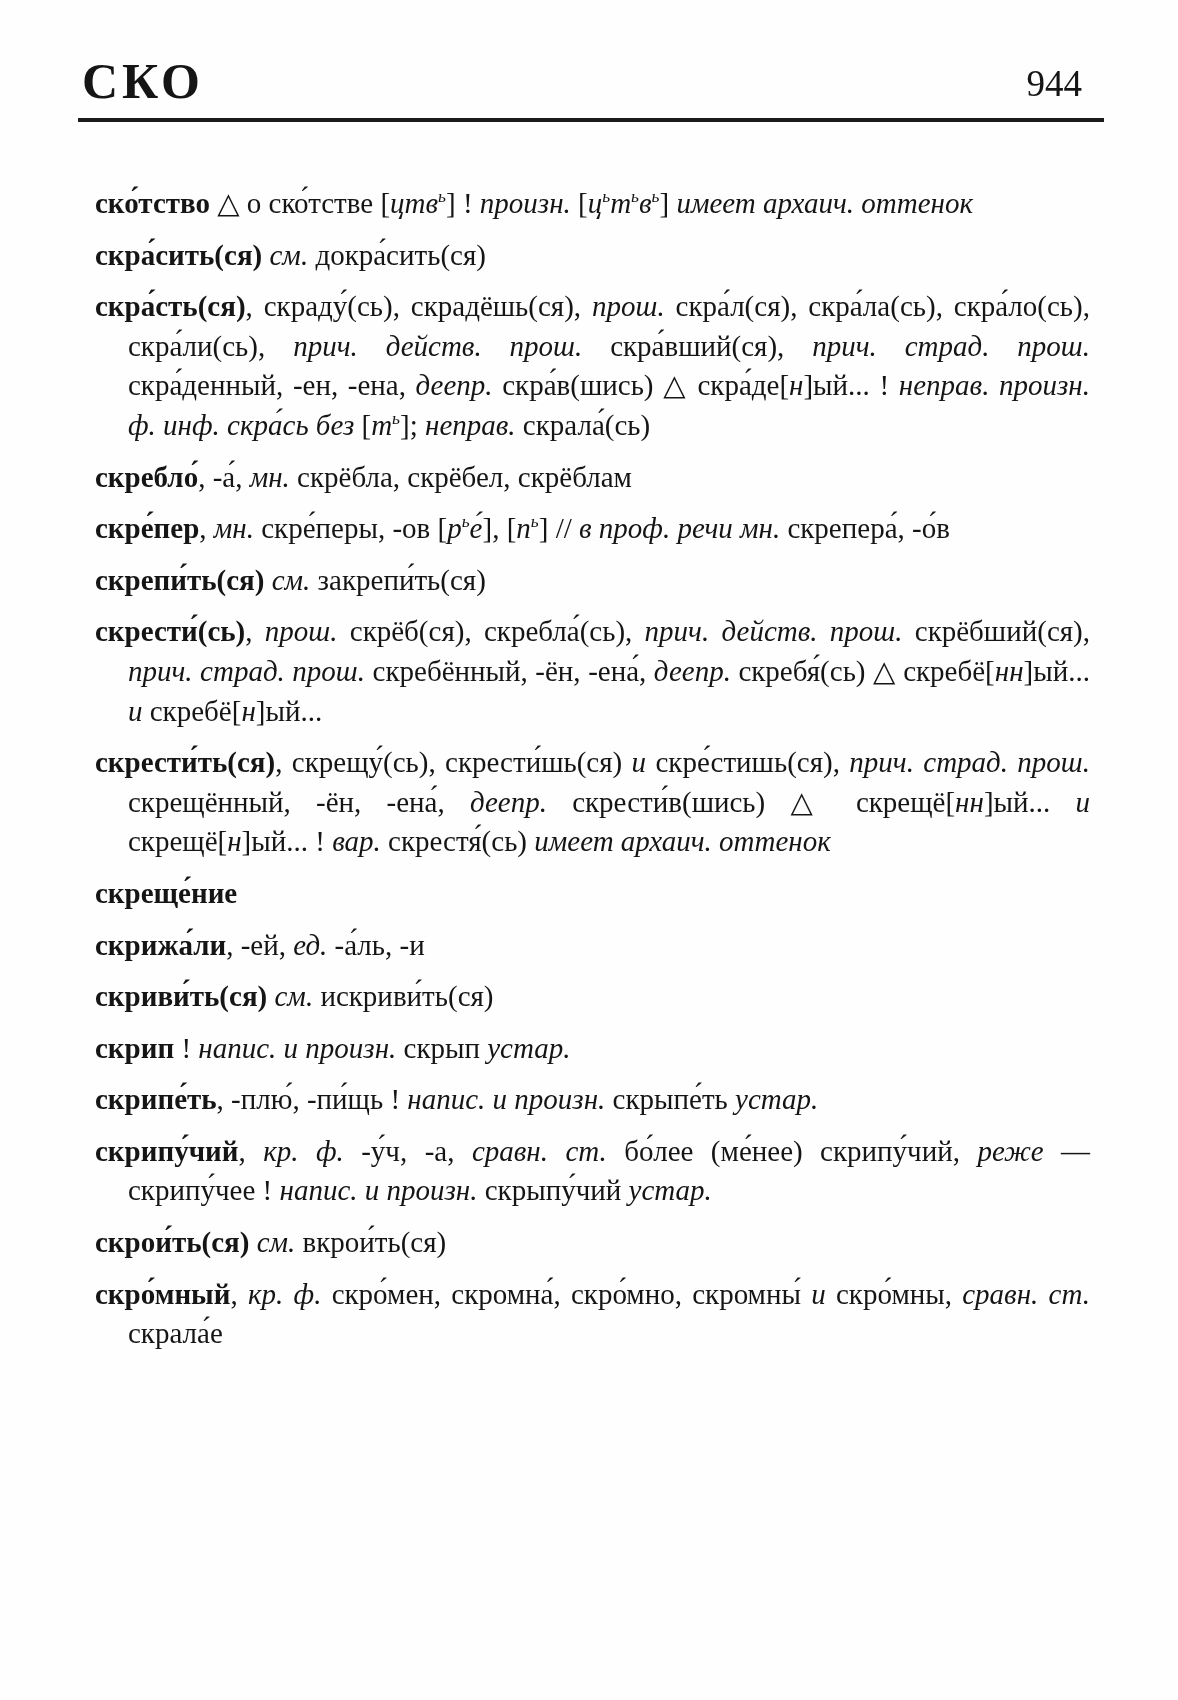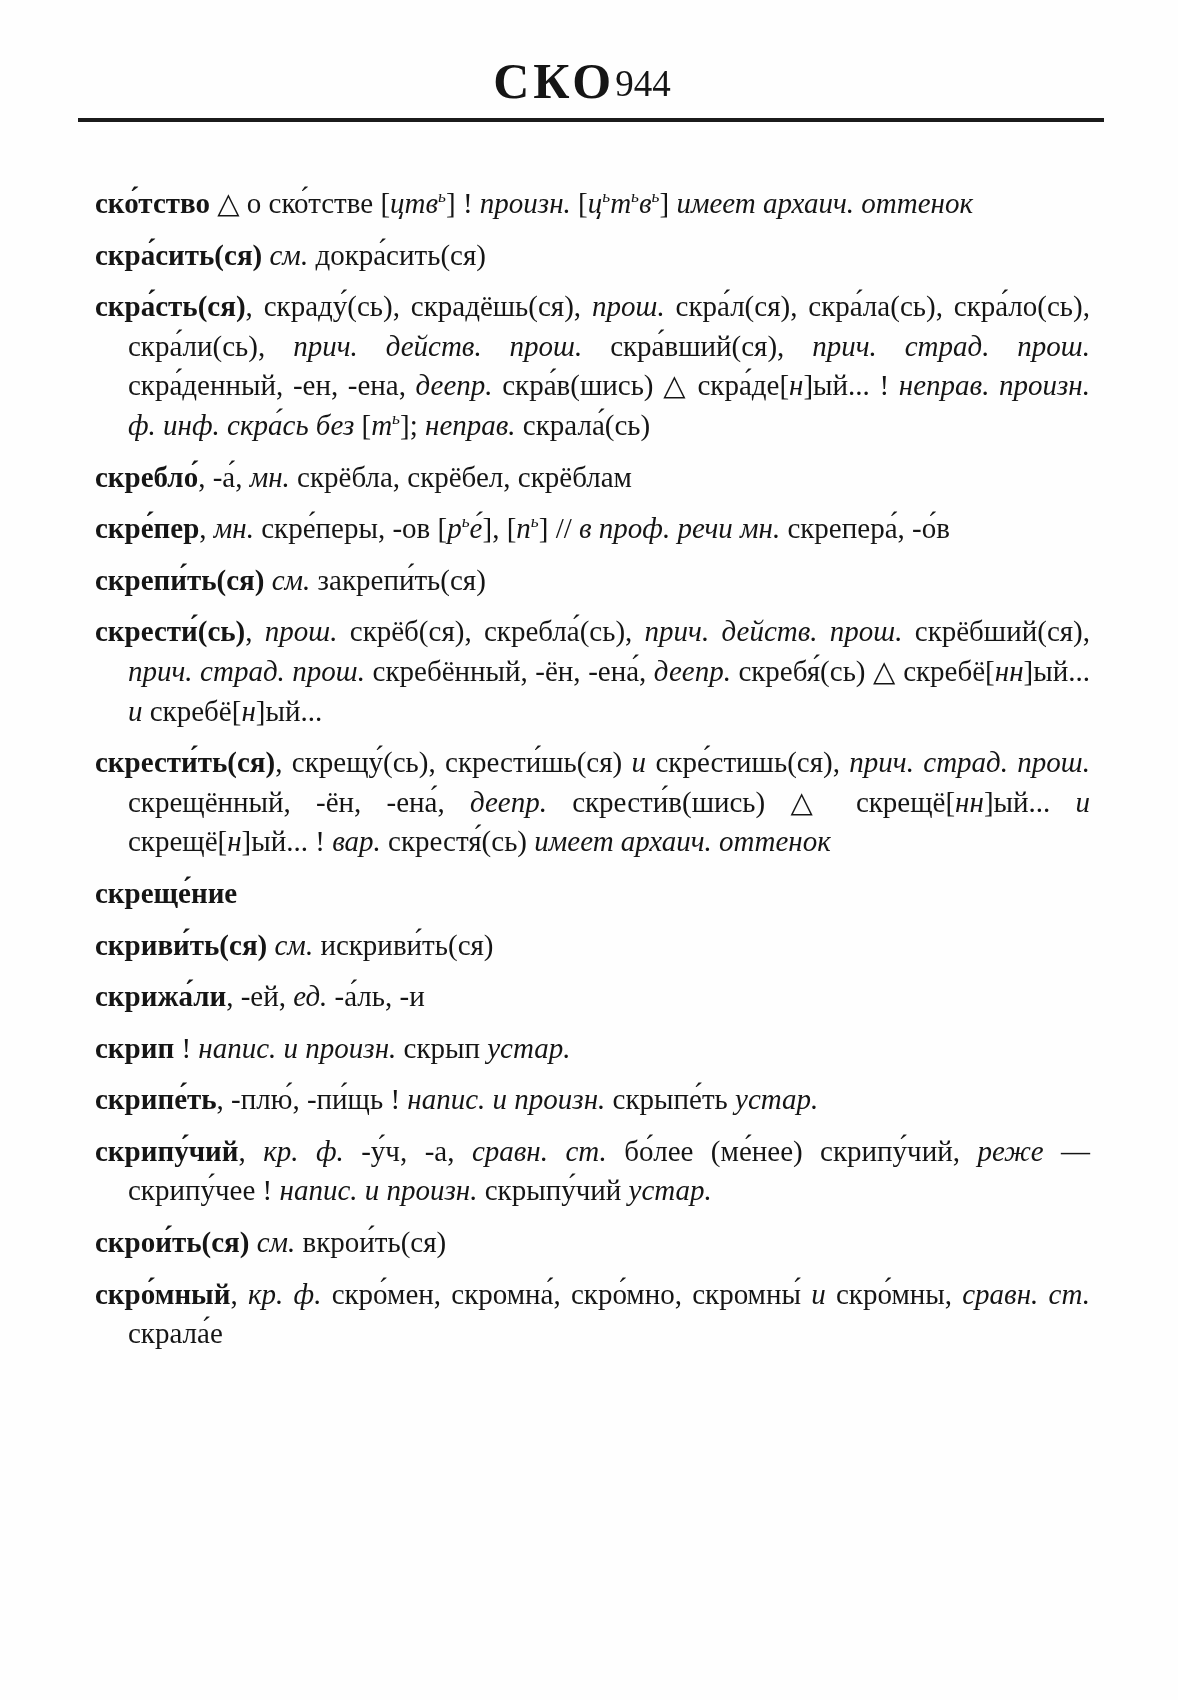--- a/index.html
+++ b/index.html
@@ -8,21 +8,21 @@
     width: 1178px;
     height: 1700px;
     background: #fefefe;
     color: #151515;
     font-family: "Liberation Serif", serif;
     overflow: hidden;
     box-sizing: border-box;
   }
   .hdr {
     display: flex;
-    justify-content: center;
+    justify-content: space-between;
     align-items: flex-end;
     padding: 56px 96px 0 82px;
   }
   .guide {
     font-weight: bold;
     font-size: 50px;
     line-height: 50px;
     letter-spacing: 4px;
   }
   .pagenum {
@@ -64,21 +64,21 @@
   <main class="entries">
       <p class="entry"><span class="b">ско́тство </span><span class="n">△ о ско́тстве [</span><span class="i">цтв</span><sup><span class="i">ь</span></sup><span class="n">] ! </span><span class="i">произн. </span><span class="n">[</span><span class="i">ц</span><sup><span class="i">ь</span></sup><span class="i">т</span><sup><span class="i">ь</span></sup><span class="i">в</span><sup><span class="i">ь</span></sup><span class="n">] </span><span class="i">имеет архаич. оттенок</span></p>
       <p class="entry"><span class="b">скра́сить(ся) </span><span class="i">см. </span><span class="n">докра́сить(ся)</span></p>
       <p class="entry"><span class="b">скра́сть(ся)</span><span class="n">, скраду́(сь), скрадёшь(ся), </span><span class="i">прош. </span><span class="n">скра́л(ся), скра́ла(сь), скра́ло(сь), скра́ли(сь), </span><span class="i">прич. действ. прош. </span><span class="n">скра́вший(ся), </span><span class="i">прич. страд. прош. </span><span class="n">скра́денный, -ен, -ена, </span><span class="i">деепр. </span><span class="n">скра́в(шись) △ скра́де[</span><span class="i">н</span><span class="n">]ый... ! </span><span class="i">неправ. произн. ф. инф. </span><span class="i">скра́сь без </span><span class="n">[</span><span class="i">т</span><sup><span class="i">ь</span></sup><span class="n">]; </span><span class="i">неправ. </span><span class="n">скрала́(сь)</span></p>
       <p class="entry"><span class="b">скребло́</span><span class="n">, -а́, </span><span class="i">мн. </span><span class="n">скрёбла, скрёбел, скрёблам</span></p>
       <p class="entry"><span class="b">скре́пер</span><span class="n">, </span><span class="i">мн. </span><span class="n">скре́перы, -ов [</span><span class="i">р</span><sup><span class="i">ь</span></sup><span class="i">е́</span><span class="n">], [</span><span class="i">п</span><sup><span class="i">ь</span></sup><span class="n">] // </span><span class="i">в проф. речи мн. </span><span class="n">скрепера́, -о́в</span></p>
       <p class="entry"><span class="b">скрепи́ть(ся) </span><span class="i">см. </span><span class="n">закрепи́ть(ся)</span></p>
       <p class="entry"><span class="b">скрести́(сь)</span><span class="n">, </span><span class="i">прош. </span><span class="n">скрёб(ся), скребла́(сь), </span><span class="i">прич. действ. прош. </span><span class="n">скрёбший(ся), </span><span class="i">прич. страд. прош. </span><span class="n">скребённый, -ён, -ена́, </span><span class="i">деепр. </span><span class="n">скребя́(сь) △ скребё[</span><span class="i">нн</span><span class="n">]ый... </span><span class="i">и </span><span class="n">скребё[</span><span class="i">н</span><span class="n">]ый...</span></p>
       <p class="entry"><span class="b">скрести́ть(ся)</span><span class="n">, скрещу́(сь), скрести́шь(ся) </span><span class="i">и </span><span class="n">скре́стишь(ся), </span><span class="i">прич. страд. прош. </span><span class="n">скрещённый, -ён, -ена́, </span><span class="i">деепр. </span><span class="n">скрести́в(шись) △ скрещё[</span><span class="i">нн</span><span class="n">]ый... </span><span class="i">и </span><span class="n">скрещё[</span><span class="i">н</span><span class="n">]ый... ! </span><span class="i">вар. </span><span class="n">скрестя́(сь) </span><span class="i">имеет архаич. оттенок</span></p>
       <p class="entry"><span class="b">скреще́ние</span></p>
+      <p class="entry"><span class="b">скрижа́ли</span><span class="n">, -ей, </span><span class="i">ед. </span><span class="n">-а́ль, -и</span></p>
       <p class="entry"><span class="b">скриви́ть(ся) </span><span class="i">см. </span><span class="n">искриви́ть(ся)</span></p>
-      <p class="entry"><span class="b">скрижа́ли</span><span class="n">, -ей, </span><span class="i">ед. </span><span class="n">-а́ль, -и</span></p>
       <p class="entry"><span class="b">скрип </span><span class="n">! </span><span class="i">напис. и произн. </span><span class="n">скрып </span><span class="i">устар.</span></p>
       <p class="entry"><span class="b">скрипе́ть</span><span class="n">, -плю́, -пи́щь ! </span><span class="i">напис. и произн. </span><span class="n">скрыпе́ть </span><span class="i">устар.</span></p>
       <p class="entry"><span class="b">скрипу́чий</span><span class="n">, </span><span class="i">кр. ф. </span><span class="n">-у́ч, -а, </span><span class="i">сравн. ст. </span><span class="n">бо́лее (ме́нее) скрипу́чий, </span><span class="i">реже </span><span class="n">— скрипу́чее ! </span><span class="i">напис. и произн. </span><span class="n">скрыпу́чий </span><span class="i">устар.</span></p>
       <p class="entry"><span class="b">скрои́ть(ся) </span><span class="i">см. </span><span class="n">вкрои́ть(ся)</span></p>
       <p class="entry"><span class="b">скро́мный</span><span class="n">, </span><span class="i">кр. ф. </span><span class="n">скро́мен, скромна́, скро́мно, скромны́ </span><span class="i">и </span><span class="n">скро́мны, </span><span class="i">сравн. ст. </span><span class="n">скрала́е</span></p>
     </main>
 </div>
 
 </body></html>

